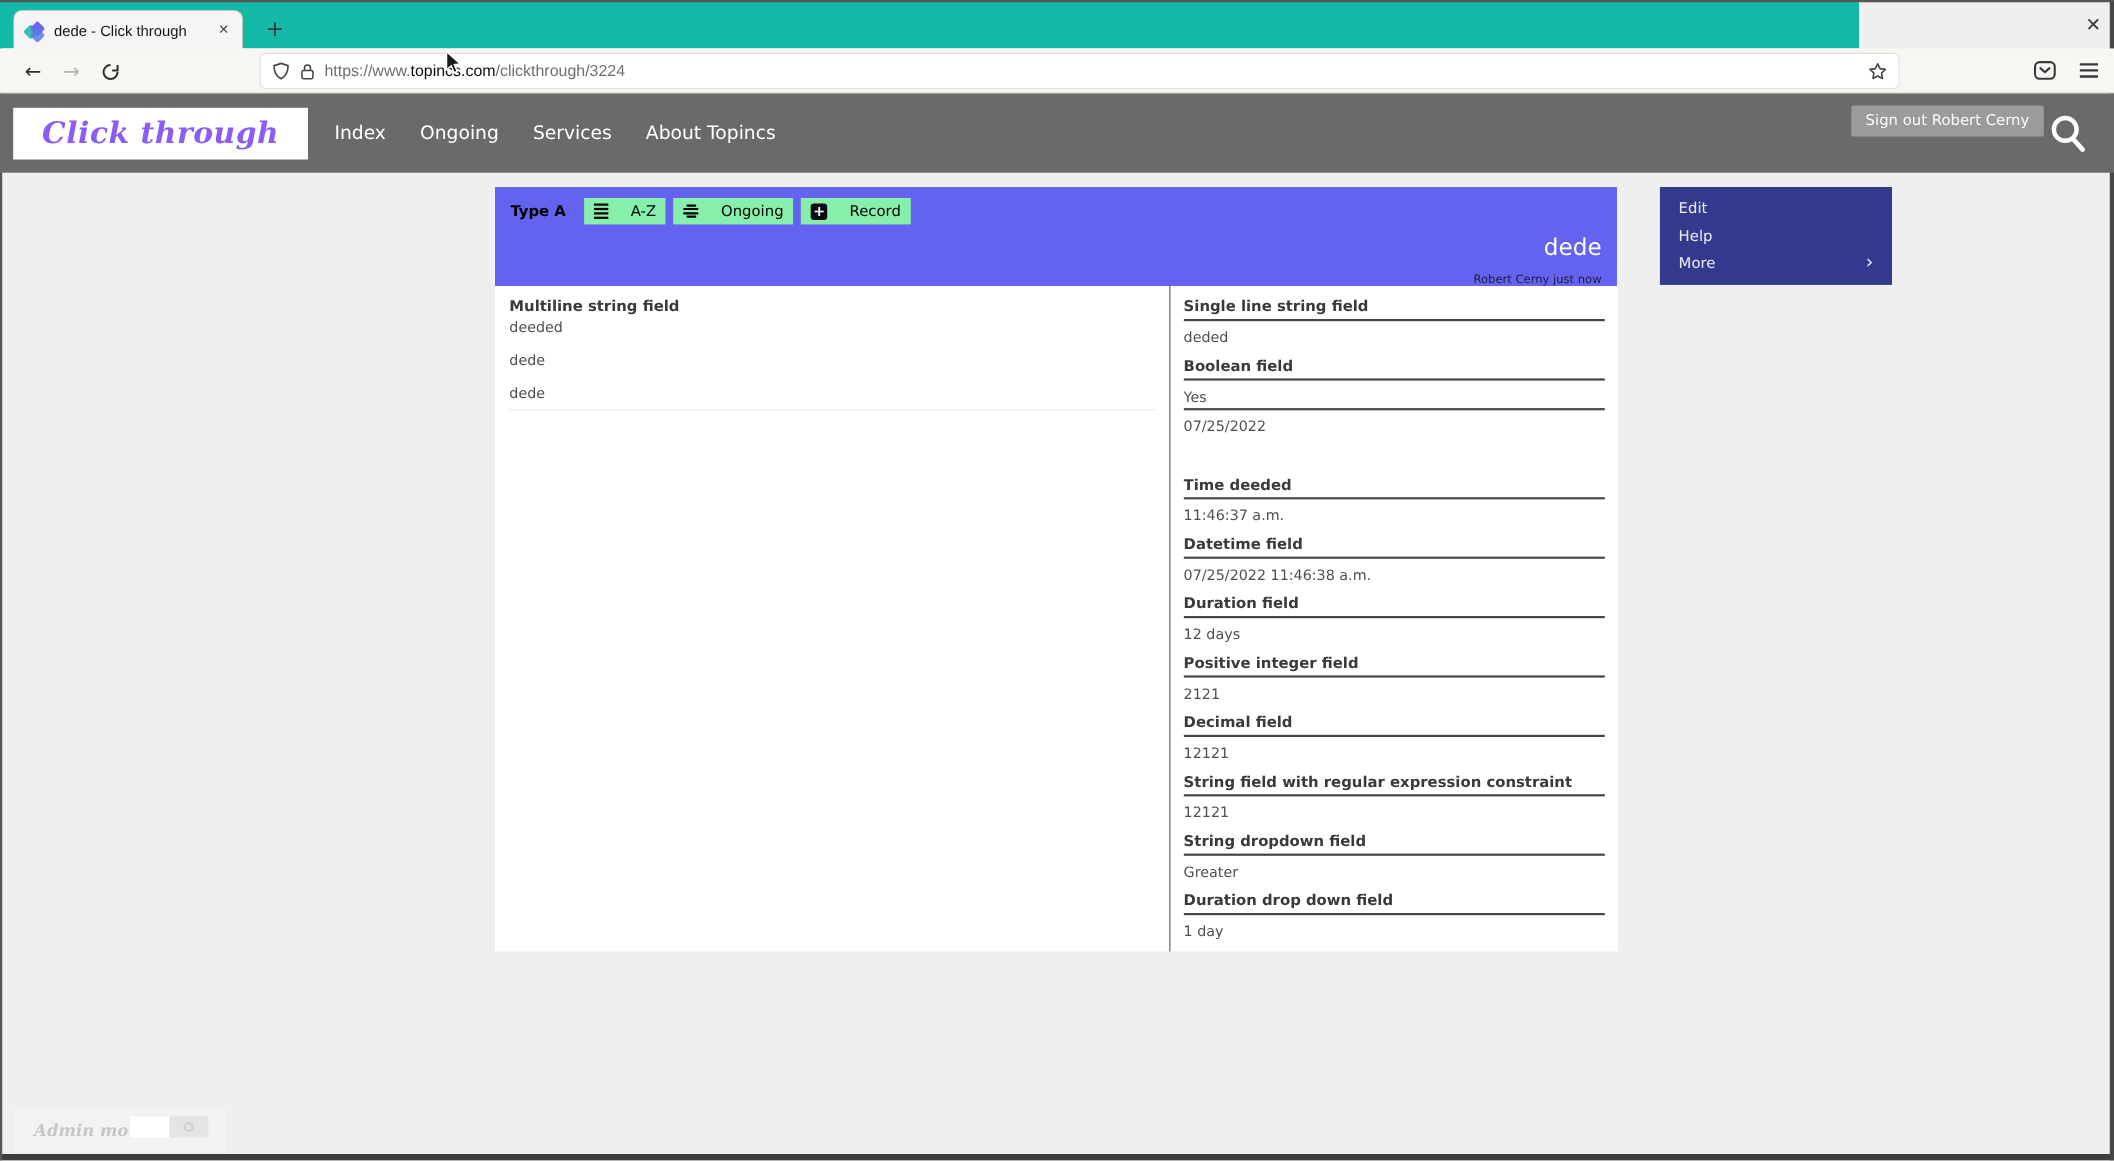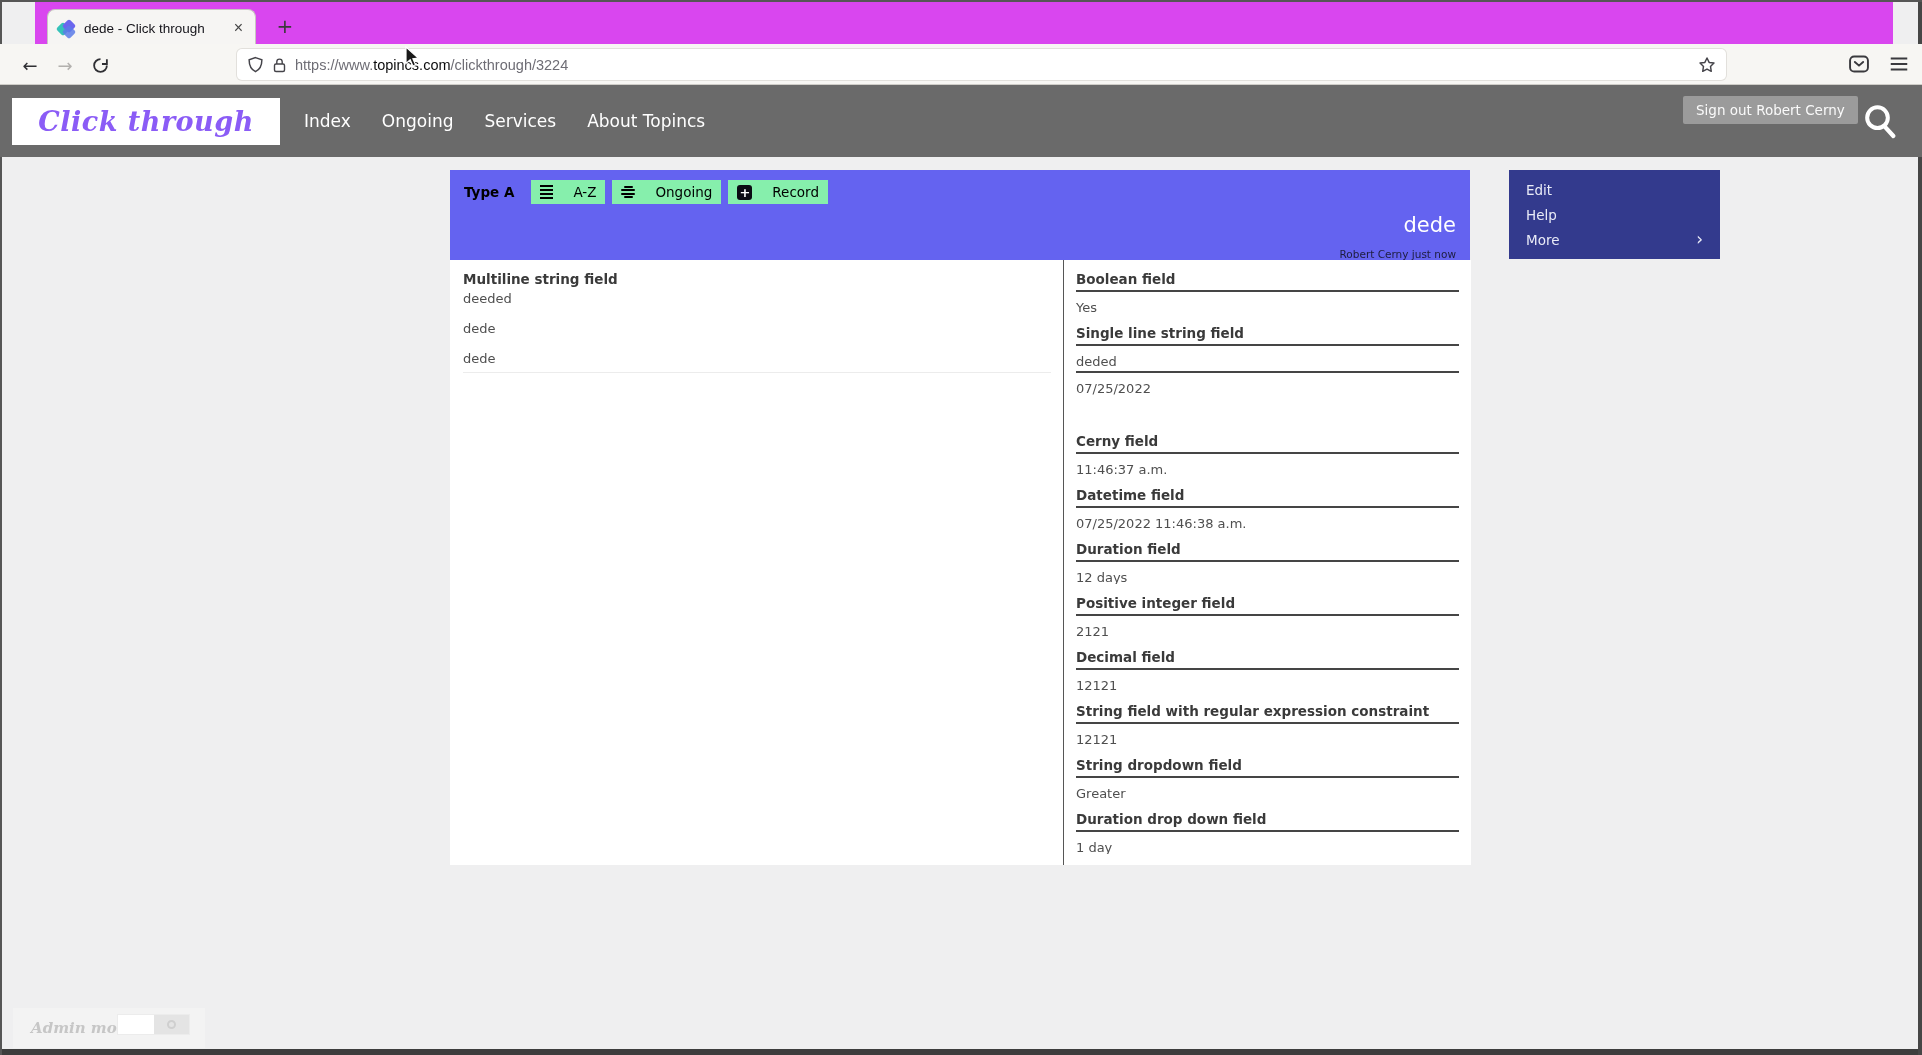--- a/index.html
+++ b/index.html
@@ -6,22 +6,22 @@
   html,body { background:#d8d8d8; }
   #screen {
     position:relative; width:1922px; height:1055px; overflow:hidden;
     background:#efeff0;
     font-family:"DejaVu Sans", sans-serif;
     box-shadow: inset 0 2px 0 #565656, inset 2px 0 0 #565656,
                 inset -4px 0 0 #464646, inset 0 -6px 0 #3d3d3d;
   }
 
   
-  .tabstrip { position:absolute; left:0; top:0; width:1858px; height:44px;
-    background:#d946ef; border-top:2px solid #565656;margin-left:35px; }
+  .tabstrip { position:absolute; left:0; top:0; width:1690px; height:44px;
+    background:#14b8a6; border-top:2px solid #565656; }
   .tab { position:absolute; left:12px; top:7px; width:209px; height:37px;
     background:#f6f5f3; border:1px solid #c8c6c2; border-bottom:none;
     border-radius:8px 8px 0 0; display:flex; align-items:center; padding:0 10px; gap:9px;
     font-family:"Liberation Sans", sans-serif; }
   .favicon { position:relative; width:17px; height:17px; flex:0 0 auto; }
   .favicon .d { position:absolute; width:10px; height:10px; transform:rotate(45deg); border-radius:2px; }
   .favicon .d1 { left:0; top:4px; background:#35c2b9; }
   .favicon .d2 { left:6px; top:1px; background:#6b66ee; }
   .favicon .d3 { left:6px; top:7px; background:#5a7ae8; opacity:.85; }
   .tab-title { font-size:13.5px; color:#15141a; white-space:nowrap; overflow:hidden; flex:1; }
@@ -236,38 +236,38 @@
       <div class="f-label">Multiline string field</div>
       <div class="ml-value first">deeded</div>
       <div class="ml-value">dede</div>
       <div class="ml-value">dede</div>
       <div class="ml-rule"></div>
     </div>
     <div class="col-divider"></div>
     <div class="rightcol">
 
       <div class="field">
+        <div class="lbl">Single line string field</div>
+        <div class="lbl-line"></div>
+        <div class="val">deded</div>
+
+      </div>
+      <div class="field">
         <div class="lbl">Boolean field</div>
         <div class="lbl-line"></div>
         <div class="val">Yes</div>
 
       </div>
       <div class="field">
-        <div class="lbl">Single line string field</div>
-        <div class="lbl-line"></div>
-        <div class="val">deded</div>
-
-      </div>
-      <div class="field">
         <div class="lbl-line"></div>
         <div class="val">07/25/2022</div>
 
       </div>
       <div class="field">
-        <div class="lbl">Cerny field</div>
+        <div class="lbl">Time deeded</div>
         <div class="lbl-line"></div>
         <div class="val">11:46:37 a.m.</div>
 
       </div>
       <div class="field">
         <div class="lbl">Datetime field</div>
         <div class="lbl-line"></div>
         <div class="val">07/25/2022 11:46:38 a.m.</div>
 
       </div>

